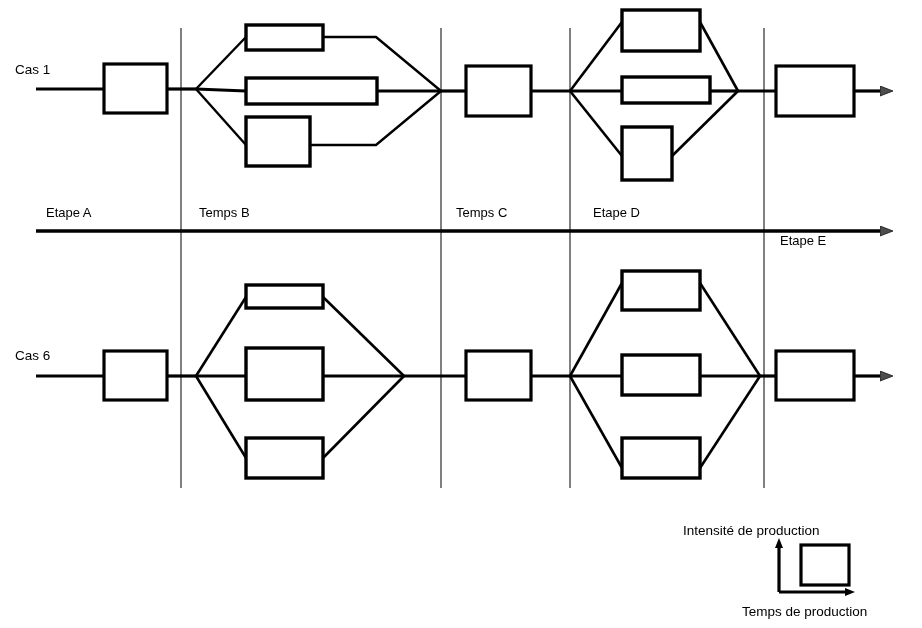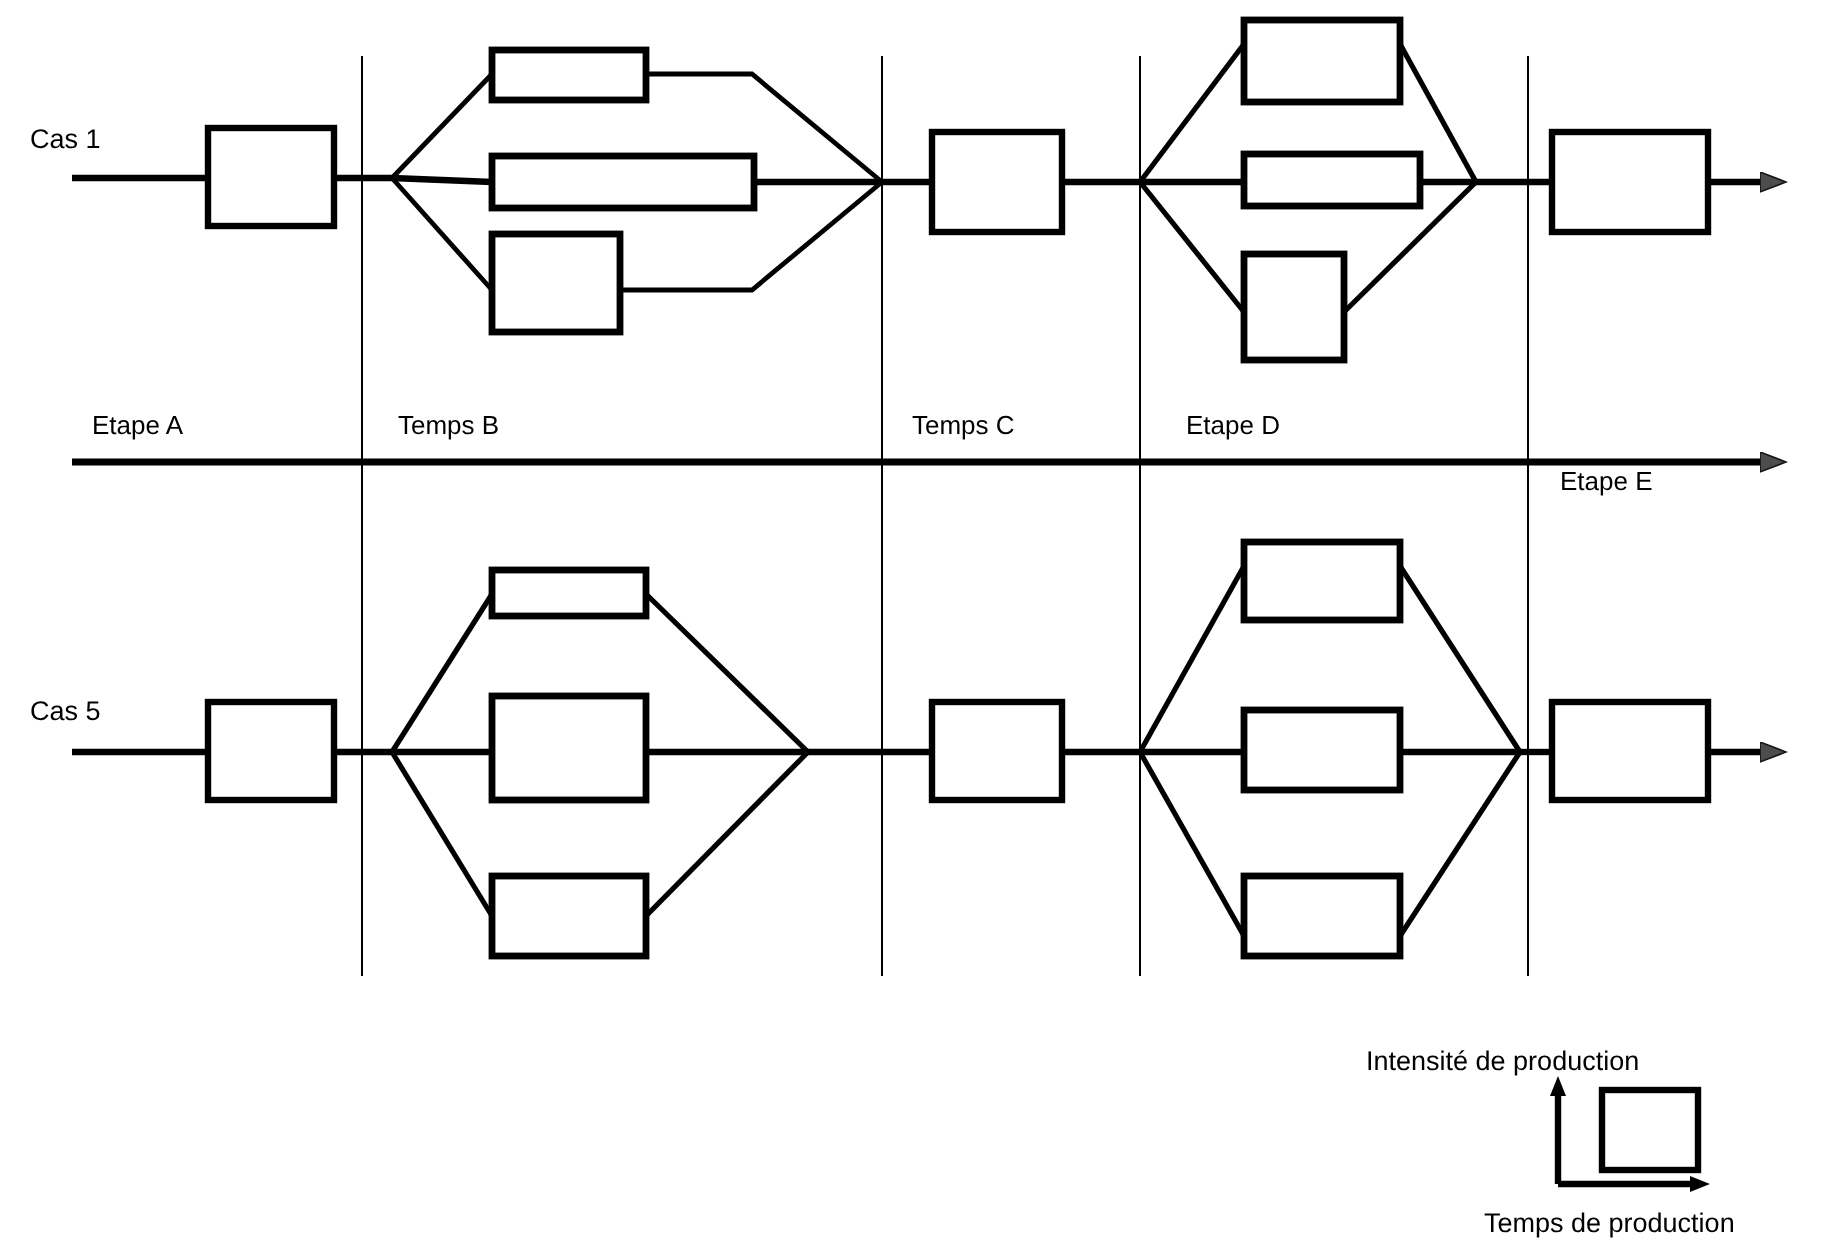--- a/index.html
+++ b/index.html
@@ -141,21 +141,21 @@
     </g>
 
     <g>
       <path d="M779,592 L779,548" stroke="#000" stroke-width="3.2" fill="none" marker-end="url(#arrowSmall)"></path>
       <path d="M779,592 L845,592" stroke="#000" stroke-width="3.2" fill="none" marker-end="url(#arrowSmall)"></path>
       <rect x="801" y="545" width="48" height="40" fill="#fff" stroke="#000" stroke-width="3.2"></rect>
     </g>
   </svg>
 
   <div class="lbl lbl-case" style="left:15px; top:63px;">Cas 1</div>
-  <div class="lbl lbl-case" style="left:15px; top:349px;">Cas 5</div>
+  <div class="lbl lbl-case" style="left:15px; top:349px;">Cas 6</div>
 
   <div class="lbl lbl-etape" style="left:46px; top:206px;">Etape A</div>
   <div class="lbl lbl-etape" style="left:199px; top:206px;">Temps B</div>
   <div class="lbl lbl-etape" style="left:456px; top:206px;">Temps C</div>
   <div class="lbl lbl-etape" style="left:593px; top:206px;">Etape D</div>
   <div class="lbl lbl-etape" style="left:780px; top:206px;margin-top:28px;">Etape E</div>
 
   <div class="lbl lbl-legend" style="left:665px; top:524px;">Intensité de production</div>
   <div class="lbl lbl-legend" style="left:724px; top:605px;">Temps de production</div>
 

